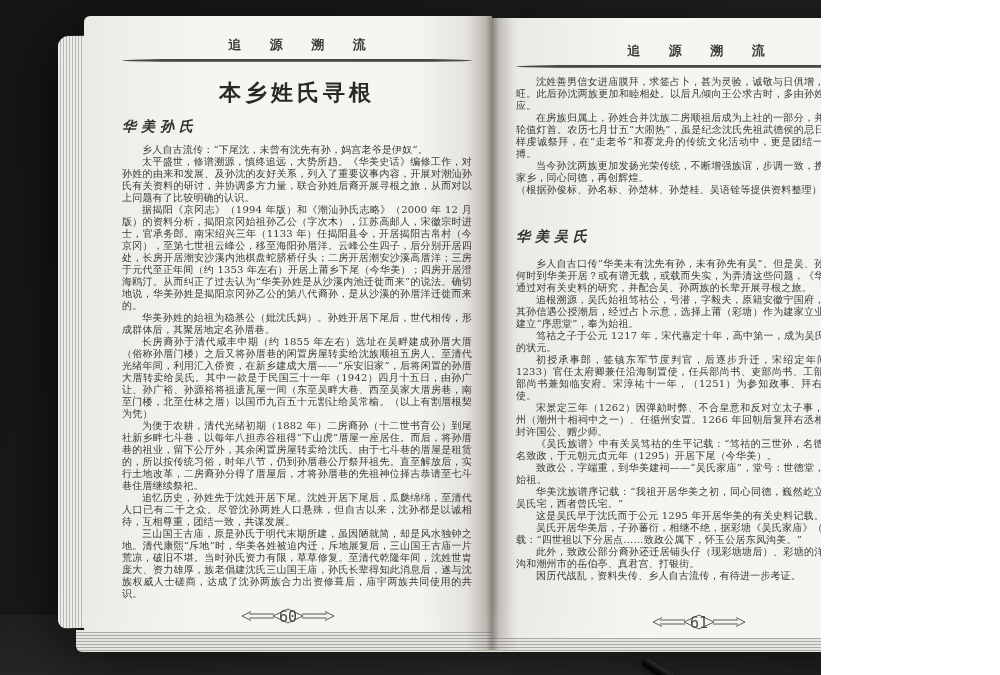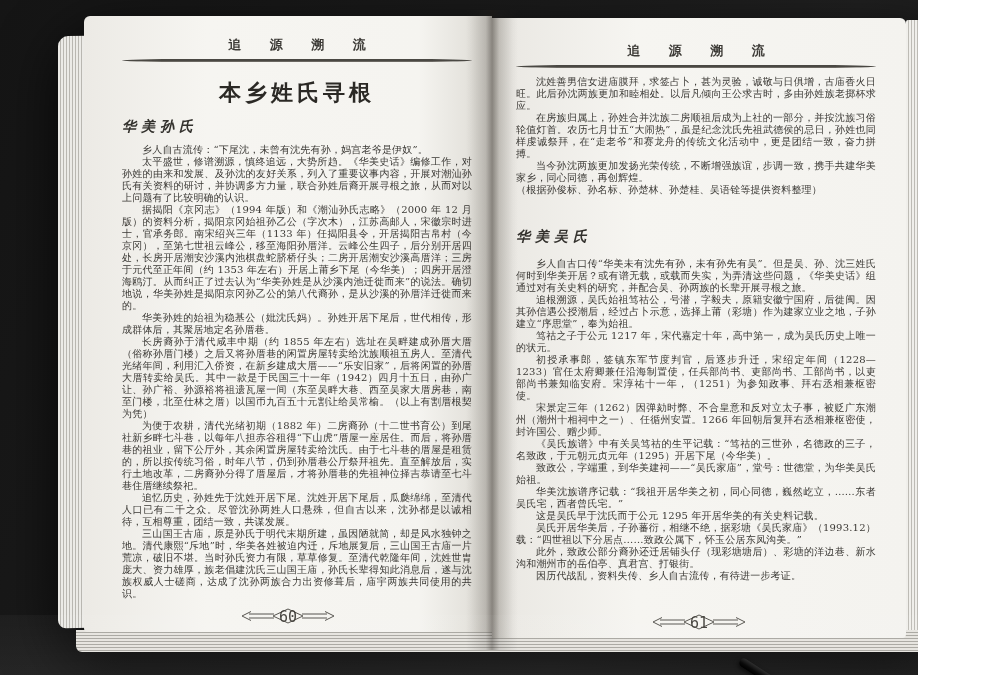--- a/index.html
+++ b/index.html
@@ -1,20 +1,20 @@
 <!DOCTYPE html>
 <html><head>
 <meta charset="utf-8">
 <style>
   * { margin:0; padding:0; box-sizing:border-box; }
   html,body { width:1000px; height:675px; }
   body { font-family:"DejaVu Serif","Liberation Serif",serif; }
 
   .stage {
-    position:relative; width:918px; height:675px; overflow:hidden;
+    position:relative; width:821px; height:675px; overflow:hidden;
     background:linear-gradient(115deg,#151515 0%,#1b1b1b 45%,#202020 70%,#161616 100%);
   }
   .stage::after { 
     content:""; position:absolute; left:0; right:0; bottom:0; height:60px;
     background:linear-gradient(to bottom, rgba(255,255,255,0.03), rgba(255,255,255,0.06));
     pointer-events:none;
   }
 
   .book {
     position:absolute; left:58px; top:10px; width:882px; height:642px;

